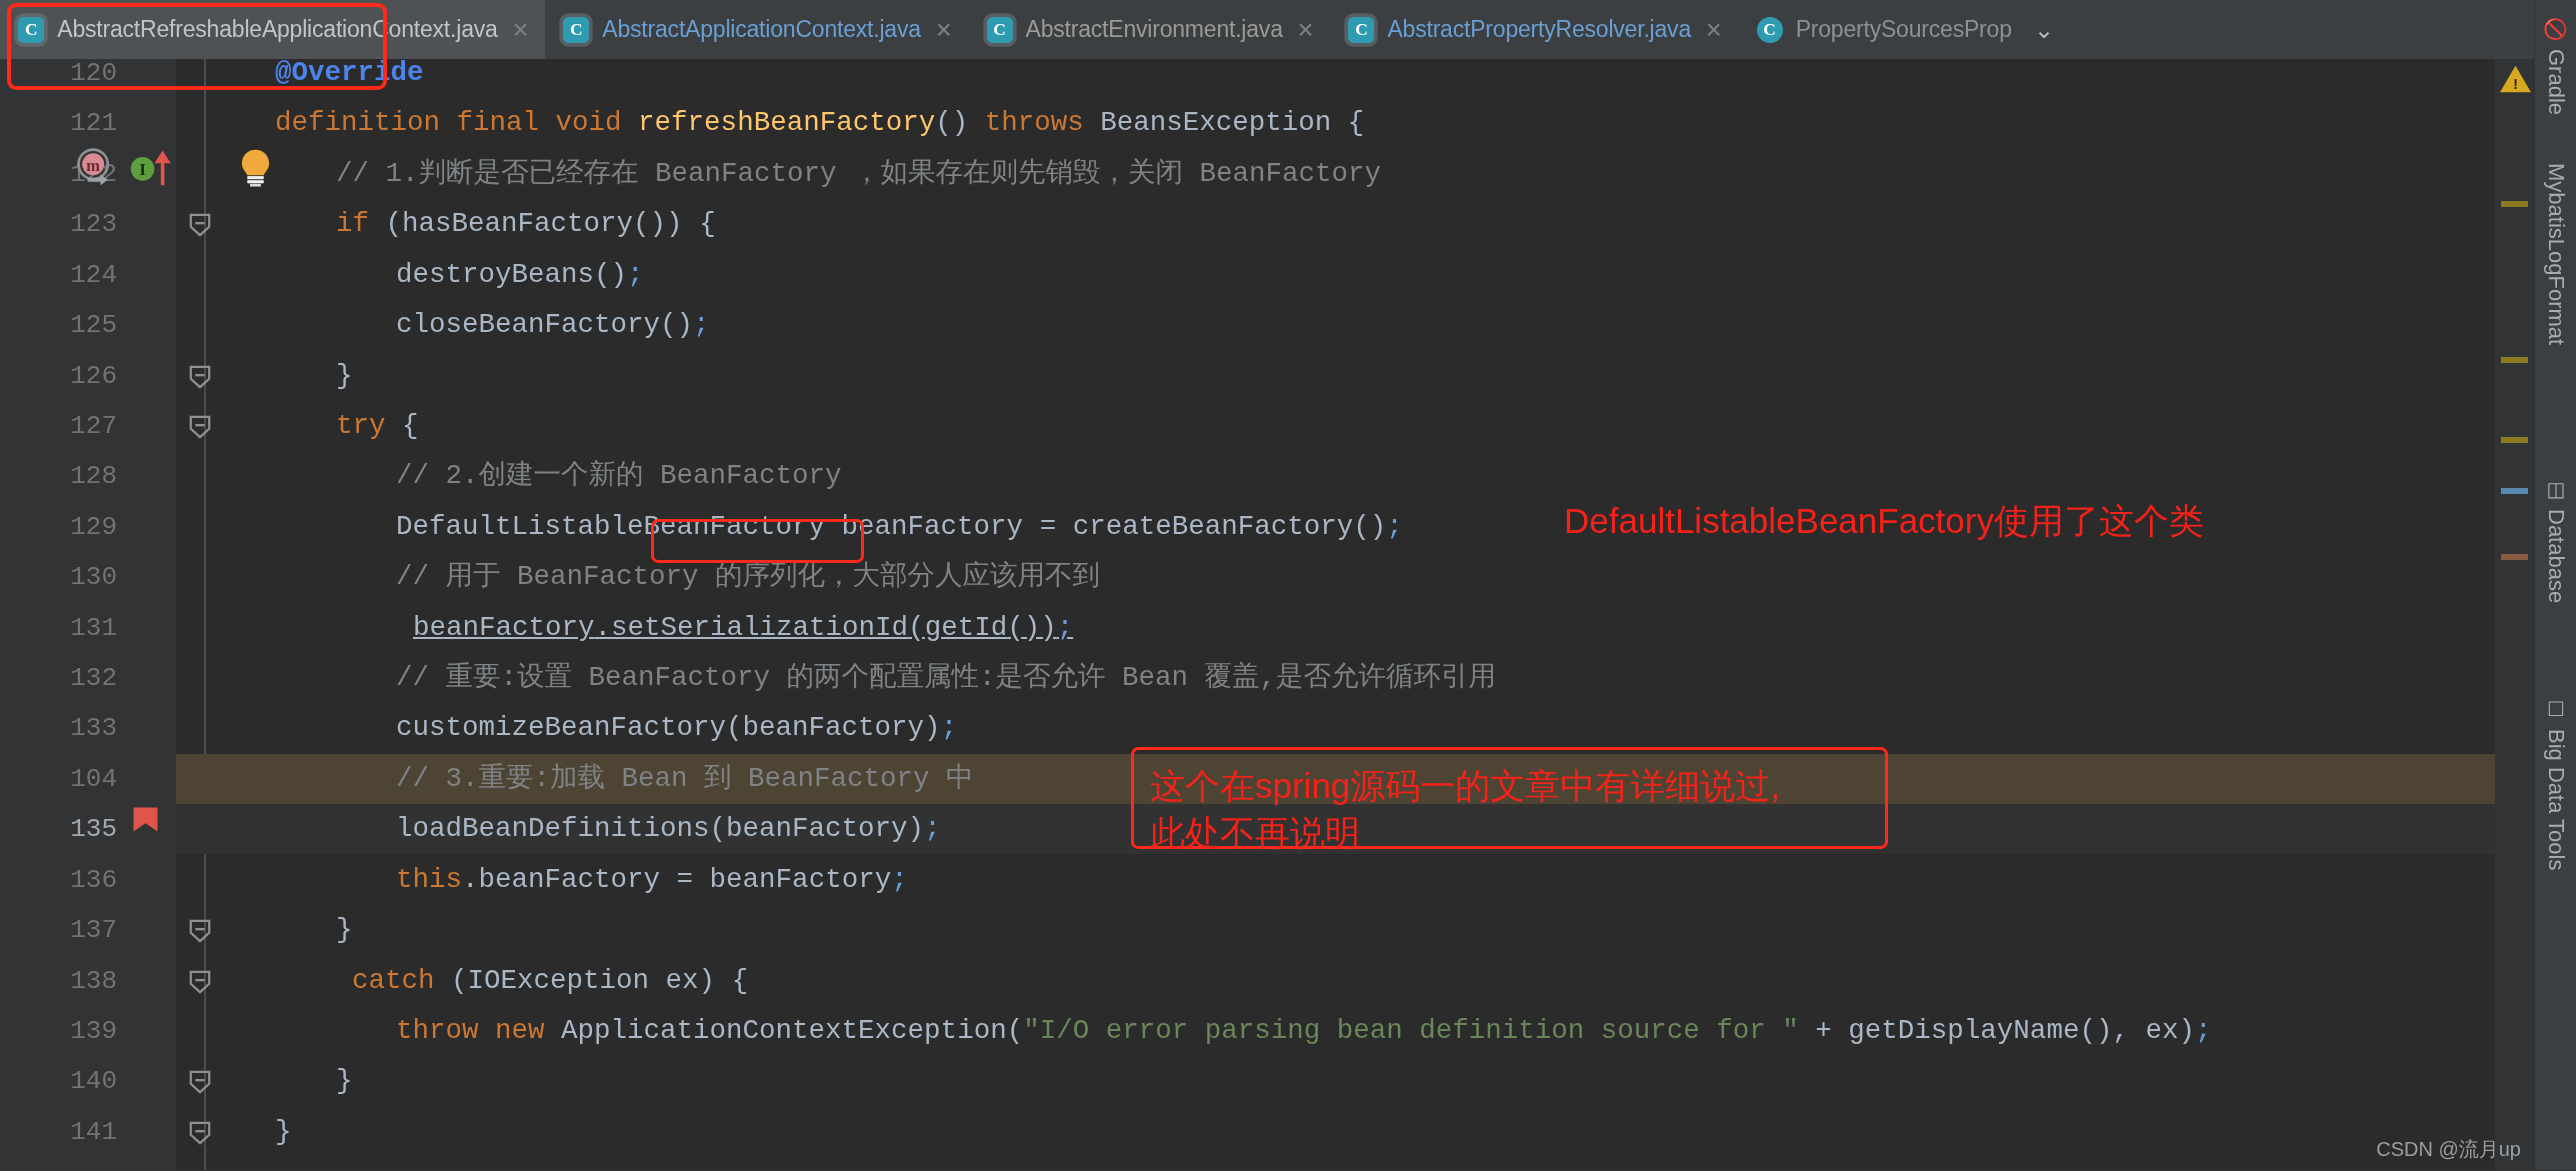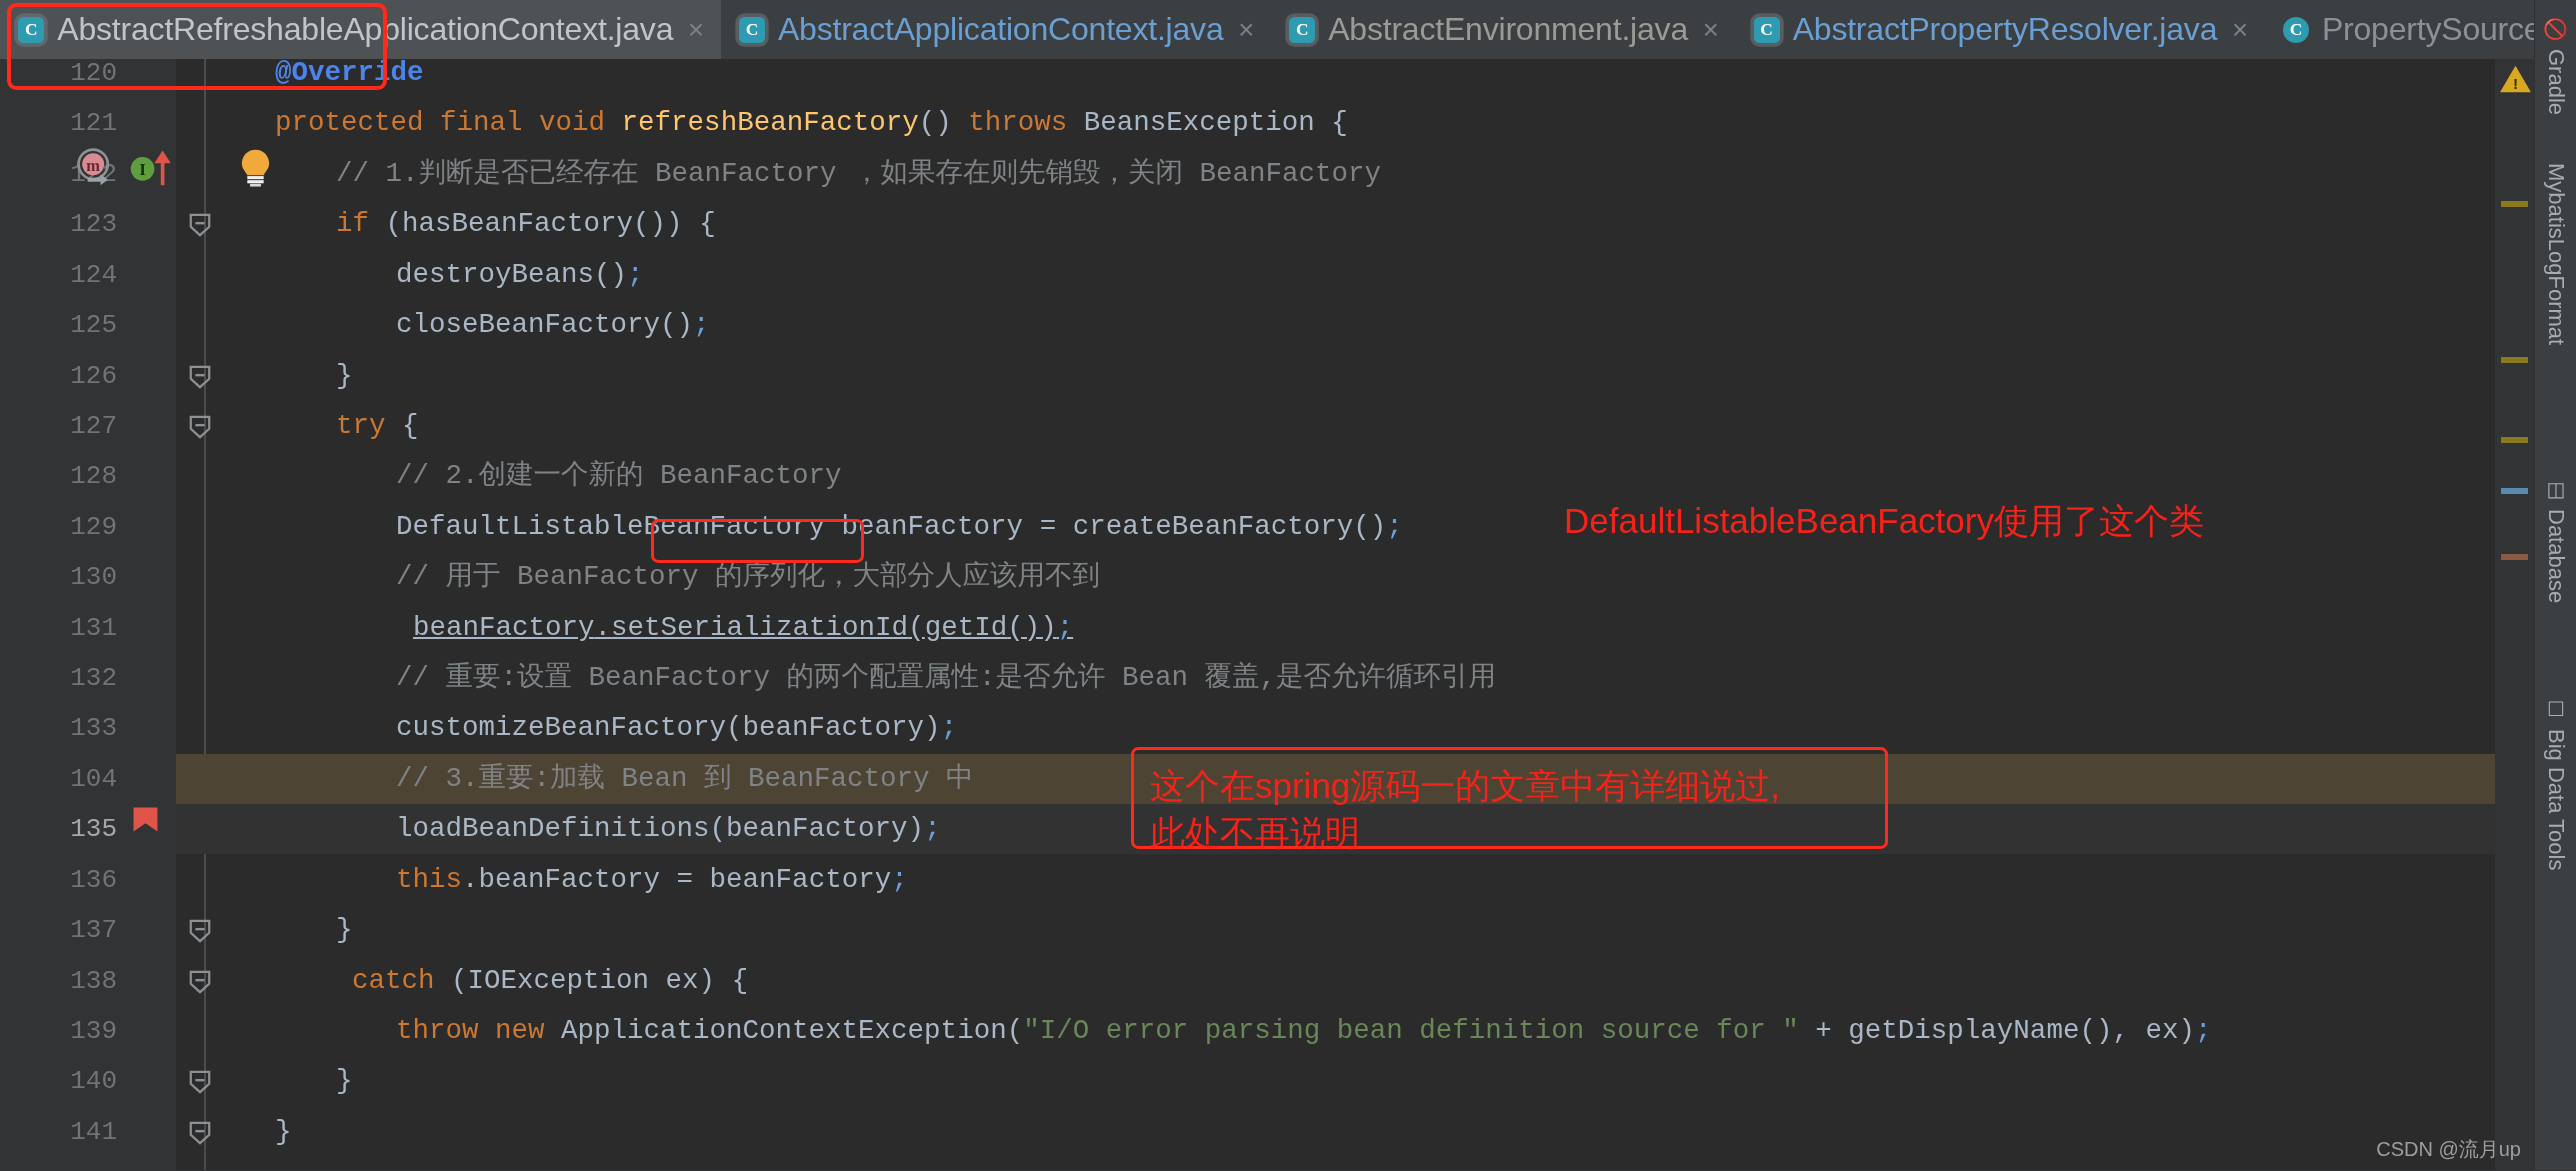--- a/index.html
+++ b/index.html
@@ -16,21 +16,21 @@
     background:#3c3f41; display:flex; align-items:stretch;
   }
   .tab {
     display:flex; align-items:center; gap:13px;
     padding:0 16.5px 0 18.3px; height:59px;
     font-size:26.6px; color:#9aa7b0; white-space:nowrap;
     position:relative; background:#3c3f41;
   }
   .tab.active { background:#4e5254; color:#c8cdd1; }
   .tab.last { padding-right:7.3px; }
-  .tab-label { font-size:32px; letter-spacing:-0.2px; }
+  .tab-label { font-size:23px; letter-spacing:-0.2px; }
   .tab.active .tab-label { color:#bfc5c9; }
   .tab-label.blue { color:#6a9fd4; }
   .tab-label.gray { color:#9b9b96; }
   .tab-label.dim { color:#8a9298; }
   .tab-close {
     color:#7b8287; font-size:27.5px; line-height:1; font-weight:300;
     margin-left:1.8px;
   }
   
   .ico-class {
@@ -199,21 +199,21 @@
   <div id="gutter"></div>
   <div id="gutter-split"></div>
 
   <div id="rows">
       <div class="row" style="top: -11px;">
         <div class="lnum">120</div>
         <div class="code" style="left: 275px;"><span class="anno">@Override</span></div>
       </div>
       <div class="row" style="top: 39px;">
         <div class="lnum">121</div>
-        <div class="code" style="left: 275px;"><span class="kw">protected</span> <span class="kw">final</span> <span class="kw">void</span> <span class="fn">refreshBeanFactory</span><span class="pun">()</span> <span class="kw">throws</span> <span class="type">BeansException</span> <span class="pun">{</span></div>
+        <div class="code" style="left: 275px;"><span class="kw">definition</span> <span class="kw">final</span> <span class="kw">void</span> <span class="fn">refreshBeanFactory</span><span class="pun">()</span> <span class="kw">throws</span> <span class="type">BeansException</span> <span class="pun">{</span></div>
       </div>
       <div class="row" style="top: 90px;">
         <div class="lnum">122</div>
         <div class="code" style="left: 336px;"><span class="cmt">// 1.判断是否已经存在 BeanFactory ，如果存在则先销毁，关闭 BeanFactory</span></div>
       </div>
       <div class="row" style="top: 140px;">
         <div class="lnum">123</div>
         <div class="fold" style="top: 13px;">
           <svg width="24" height="26" viewBox="0 0 26 28">
             <path d="M3 3 L23 3 L23 16 L13 25 L3 16 Z" fill="none" stroke="#8d9194" stroke-width="2.4"></path>

